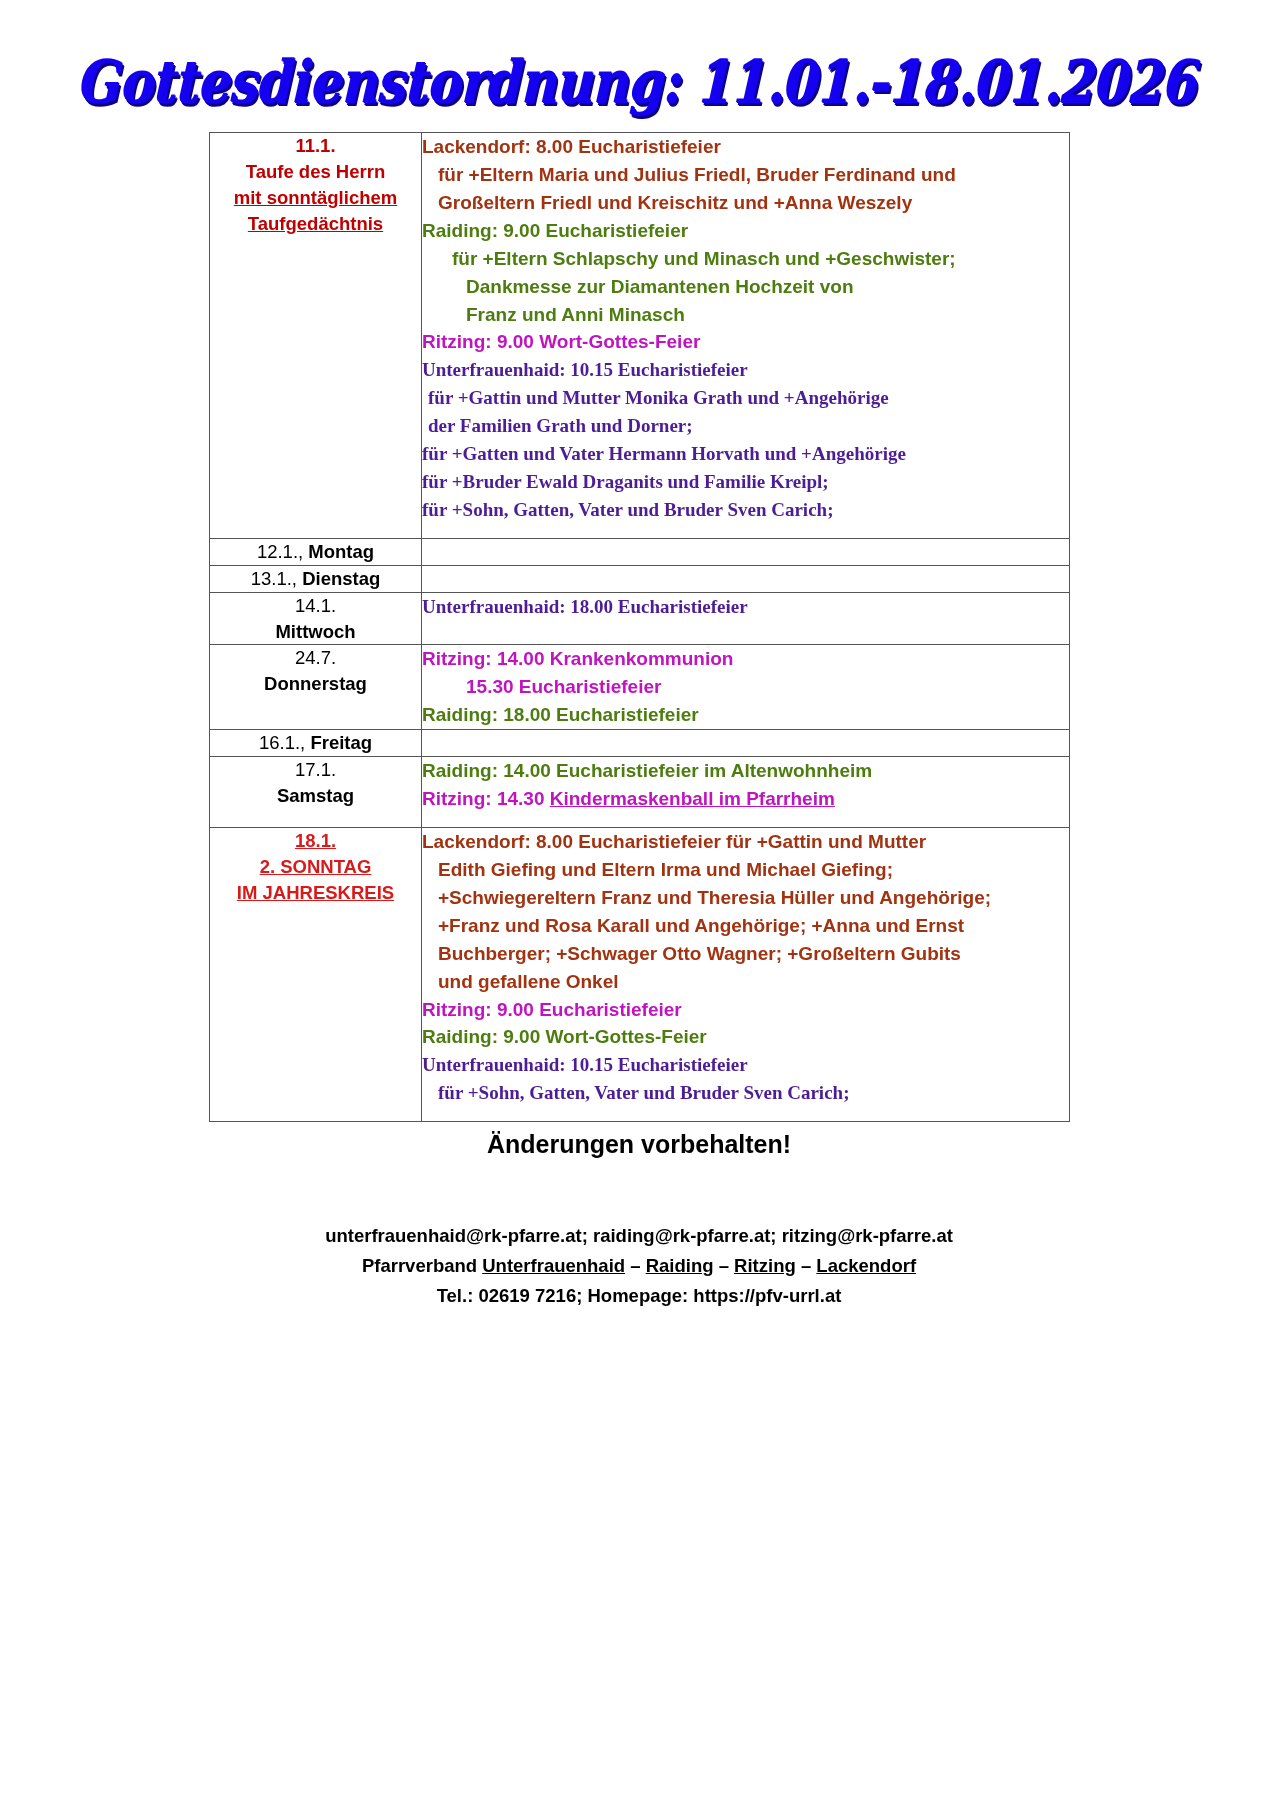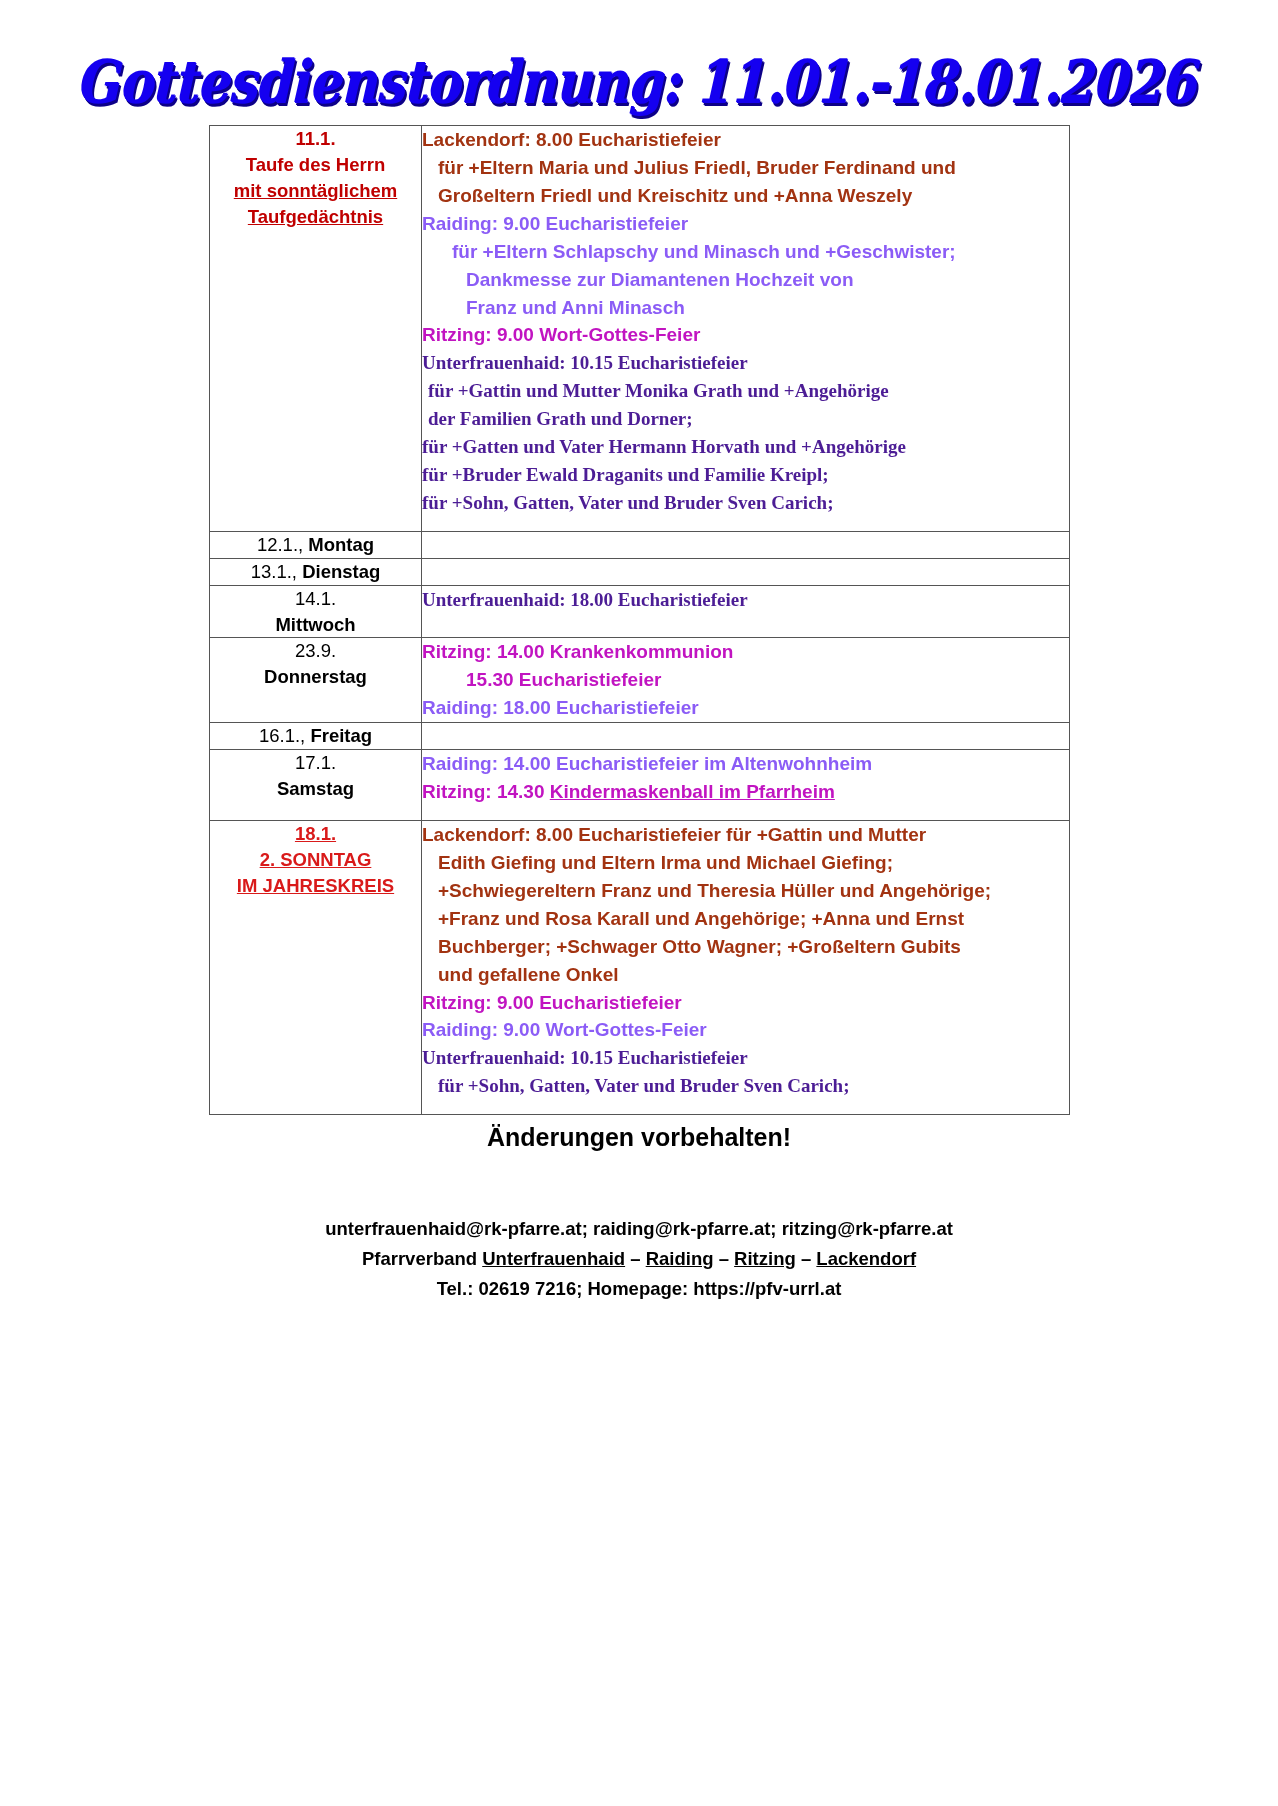--- a/index.html
+++ b/index.html
@@ -36,21 +36,21 @@
     text-shadow:
        1px 1px 0 #1500F0,
        2px 2px 0 #0d0088,
        3px 3px 0 #0d0088;
     white-space: nowrap;
   }
 
   
   .sheet {
     width: 860px;
-    margin: 0 auto;
+    margin: 7px auto;
   }
   table.schedule {
     border-collapse: collapse;
     width: 860px;
     table-layout: fixed;
   }
   table.schedule td {
     border: 1px solid #555555;
     vertical-align: top;
     padding: 0;
@@ -88,21 +88,21 @@
   }
 
   
   .ev {
     font-size: 19px;
     line-height: 1.47;
     font-weight: 700;
     white-space: nowrap;
   }
   .ev.lackendorf { color: #A23311; }
-  .ev.raiding    { color: #8b5cf6; }
+  .ev.raiding    { color: #4d7c0f; }
   .ev.ritzing    { color: #C114C1; }
   .ev.unterfrauenhaid { color: #4c1d95; font-family: Liberation Serif, serif; }
   .ev .uline { text-decoration: underline; }
 
   .i1 { padding-left: 16px; }
   .i2 { padding-left: 30px; }
   .i3 { padding-left: 44px; }
   .i05 { padding-left: 6px; }
 
   .spacer-lines { height: 14px; }
@@ -174,21 +174,21 @@
           <td class="daycell">
             <div class="day-line plain">14.1.</div>
             <div class="day-line ">Mittwoch</div>
           </td>
           <td class="eventcell">
             <div class="ev unterfrauenhaid ">Unterfrauenhaid: 18.00 Eucharistiefeier</div>
           </td>
         </tr>
         <tr>
           <td class="daycell">
-            <div class="day-line plain">23.9.</div>
+            <div class="day-line plain">24.7.</div>
             <div class="day-line ">Donnerstag</div>
           </td>
           <td class="eventcell">
             <div class="ev ritzing ">Ritzing: 14.00 Krankenkommunion</div>
             <div class="ev ritzing i3">15.30 Eucharistiefeier</div>
             <div class="ev raiding ">Raiding: 18.00 Eucharistiefeier</div>
           </td>
         </tr>
         <tr>
           <td class="daycell">

